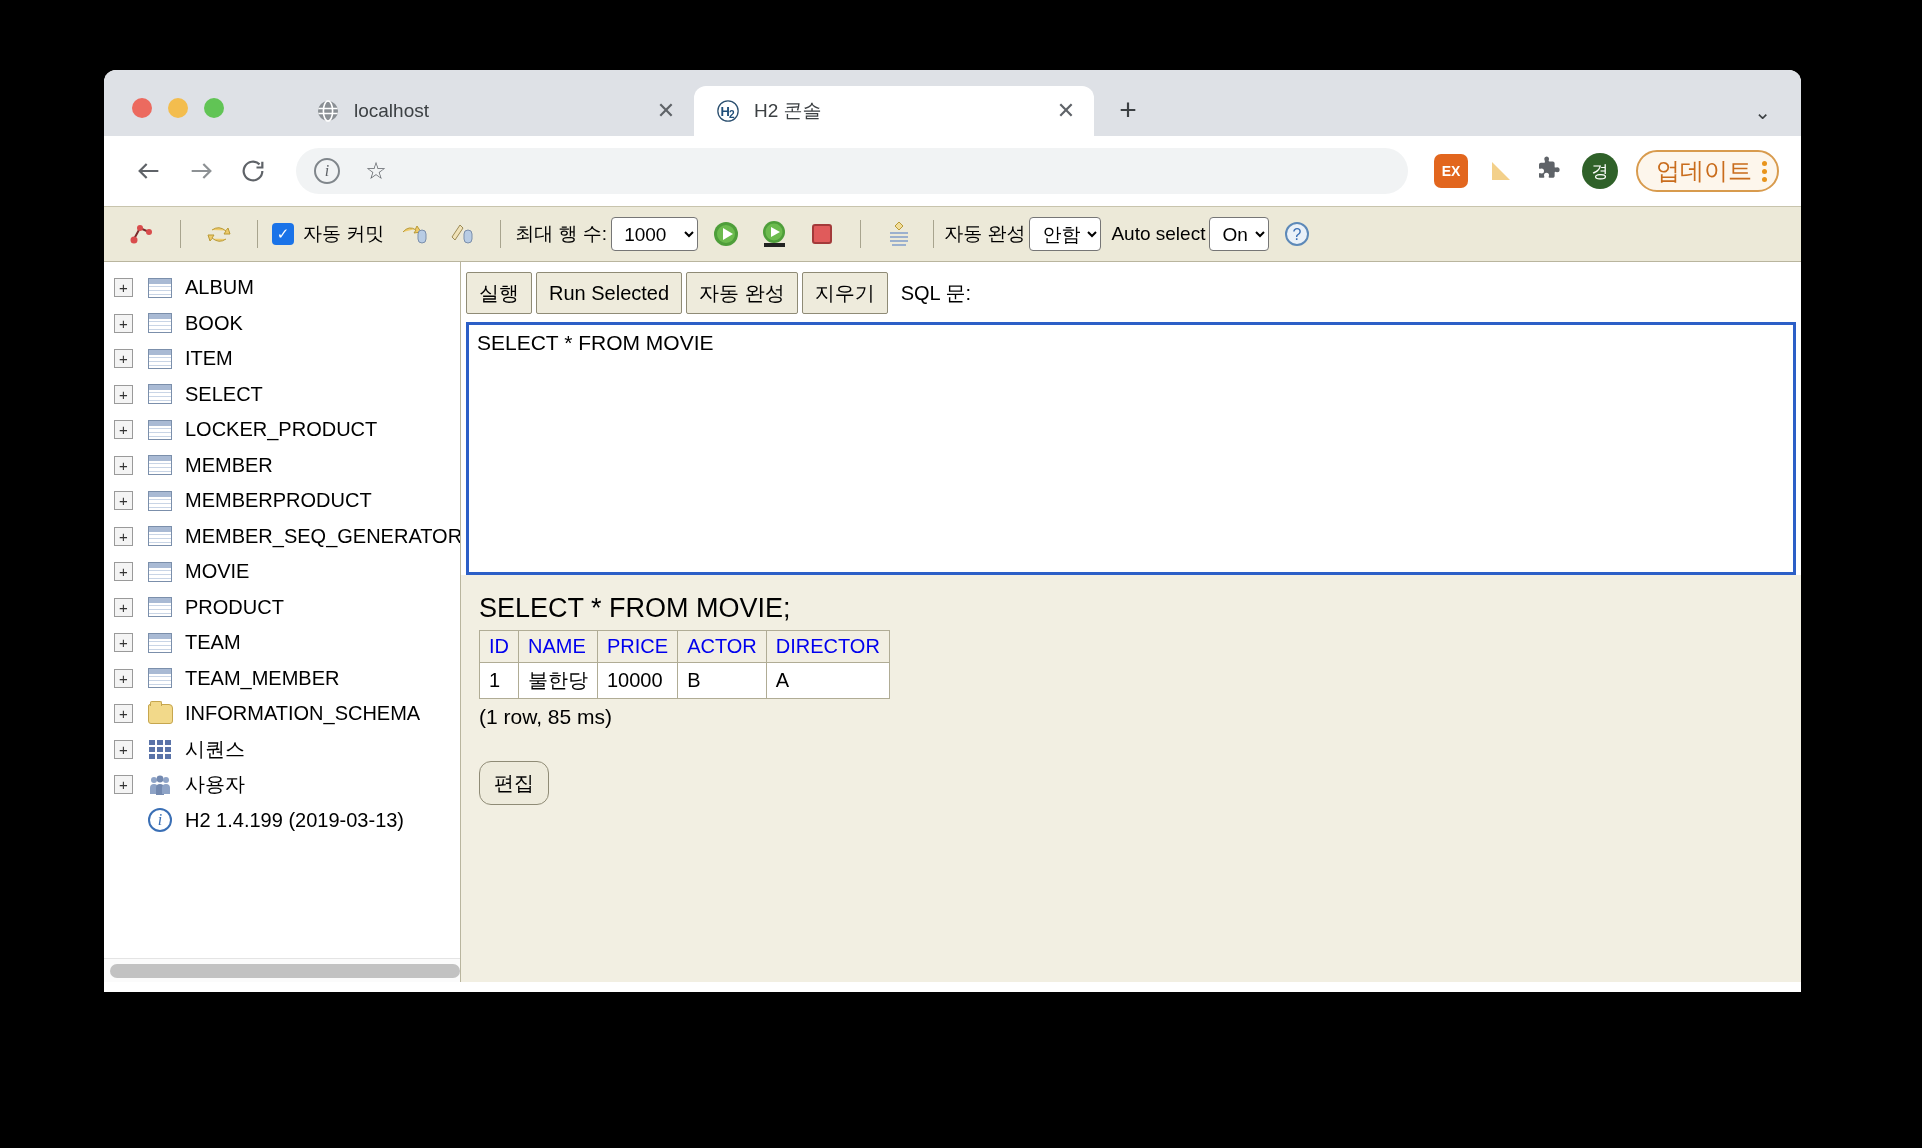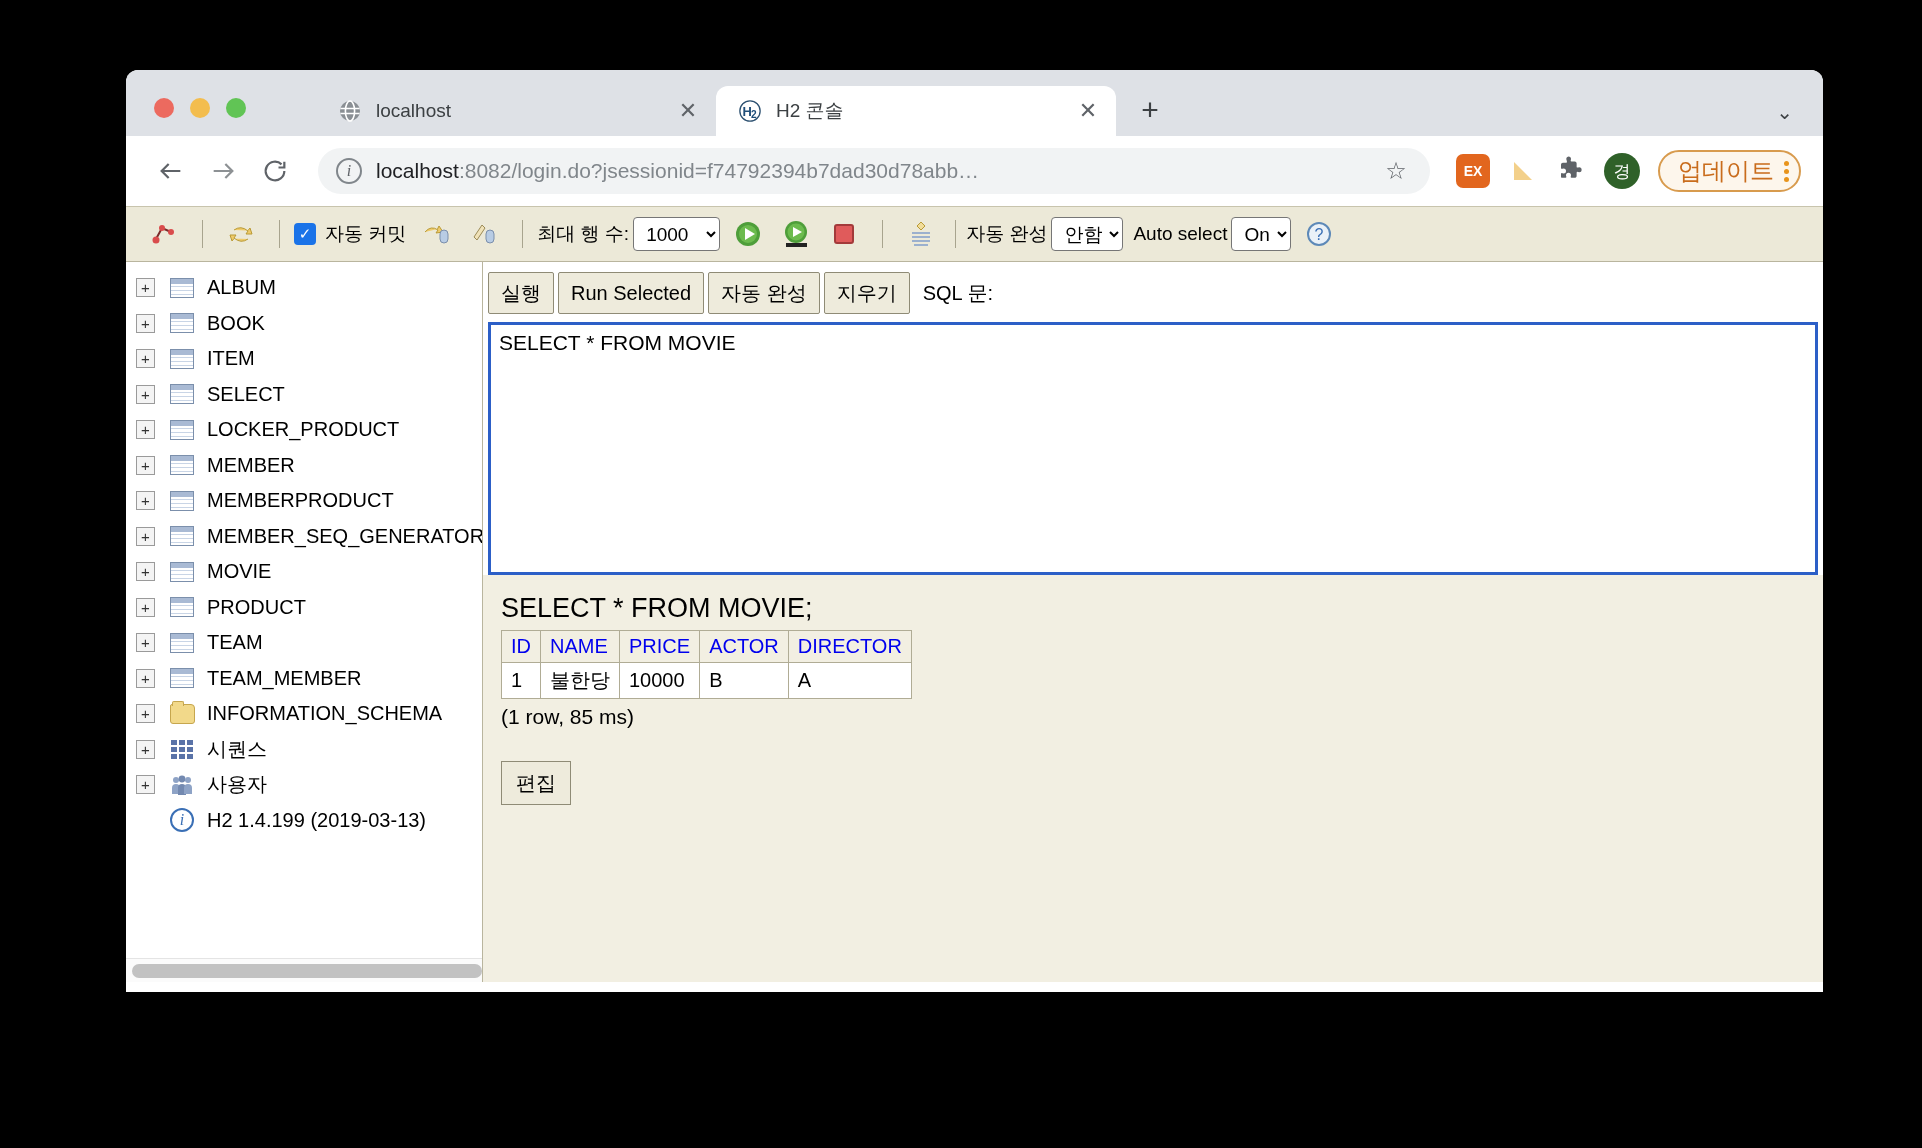--- a/index.html
+++ b/index.html
@@ -5,21 +5,21 @@
   * { box-sizing: border-box; }
   html, body {
     margin: 0; padding: 0;
     width: 1922px; height: 1148px;
     background: #000;
     font-family: "Liberation Sans", sans-serif;
     overflow: hidden;
   }
   .browser-window {
     position: absolute;
-    left: 126px; top: 70px;
+    left: 104px; top: 70px;
     width: 1697px; height: 922px;
     background: #fff;
     border-radius: 12px 12px 0 0;
     overflow: hidden;
     box-shadow: 0 6px 28px rgba(0,0,0,0.5);
   }
 
   
   .tabstrip {
     height: 66px;
@@ -357,21 +357,21 @@
   }
   .result-status { font-size: 21px; color: #000; margin-top: 4px; }
   .edit-btn {
     margin-top: 32px;
     height: 44px;
     border: 1px solid #8f8b76;
     background: #eeebdc;
     font-size: 20px;
     font-family: "Liberation Sans", sans-serif;
     padding: 0 14px;
-    border-radius: 0;
+    border-radius: 12px;
   }
 </style>
 </head>
 <body>
 
 <div class="browser-window">
 
   <div class="tabstrip">
     <div class="traffic">
       <span class="dot red"></span>
@@ -421,21 +421,20 @@
     </div>
     <div class="navbtn">
       <svg width="28" height="28" viewBox="0 0 24 24" fill="none" stroke="#5f6368" stroke-width="1.9">
           <path d="M20 12a8 8 0 1 1-2.4-5.7"></path>
           <path d="M20 4v5h-5"></path>
         </svg>
     </div>
 
     <div class="omnibox">
       <span class="info-icon">i</span>
-      <span class="url-text"><span class="host">localhost</span><span>:8082/login.do?jsessionid=f74792394b7dad30d78abb…</span></span>
       <span class="star-btn">☆</span>
     </div>
 
     <div class="ext-icons">
       <span class="ext-ex">EX</span>
       <span class="ext-tri">
         <svg width="30" height="30" viewBox="0 0 30 30">
             <path d="M6 6 L6 24 L24 24 Z" fill="#f3d08a"></path>
           </svg>
       </span>

